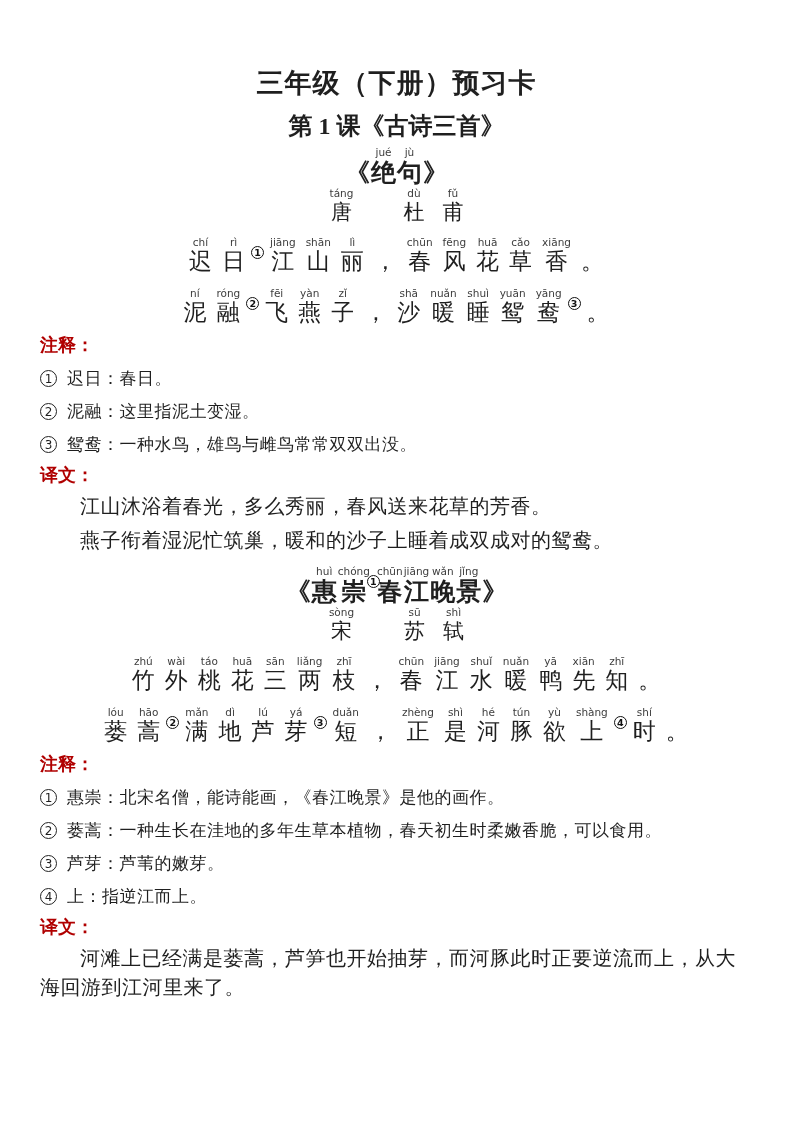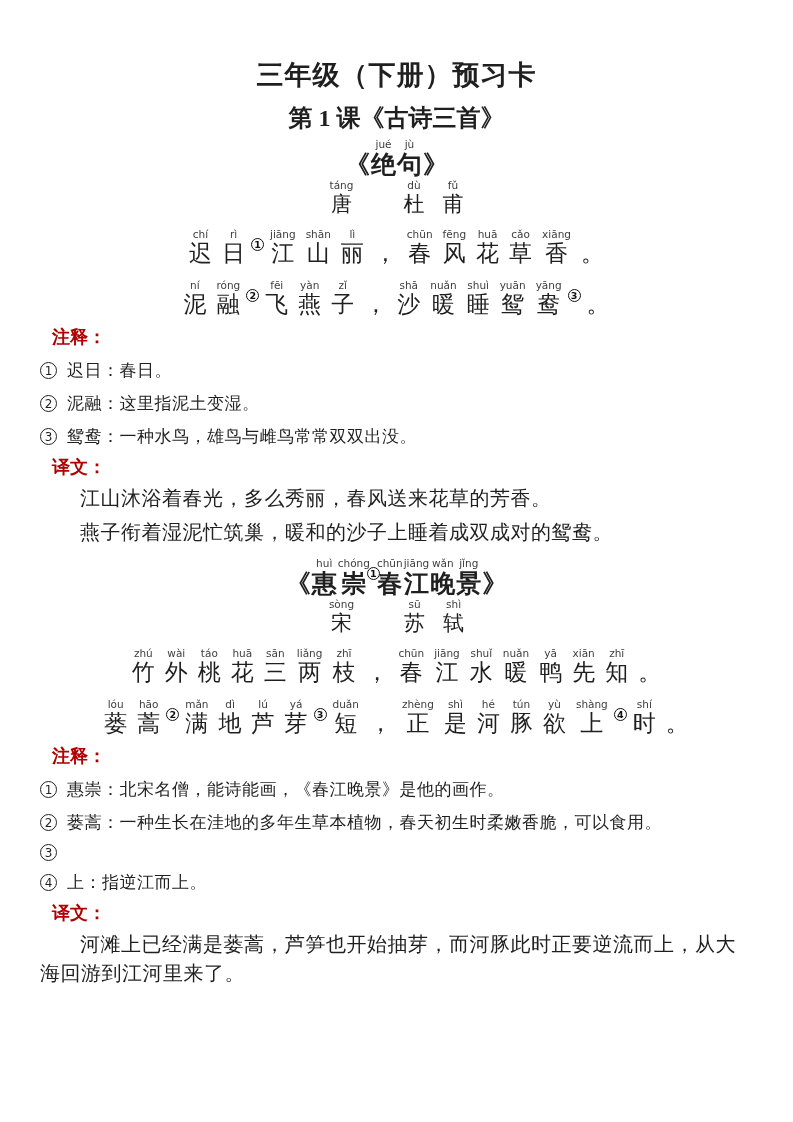--- a/index.html
+++ b/index.html
@@ -5,21 +5,21 @@
   * { box-sizing: border-box; }
   html, body { margin: 0; padding: 0; background: #ffffff; }
   .page {
     width: 793px; height: 1122px; position: relative; overflow: hidden;
     background: #ffffff;
     font-family: "Liberation Serif", "DejaVu Serif", serif;
     color: var(--text, #1f1f1f);
     padding: 60px 40px 0 40px;
   }
   .main-title {
-    margin: 0; text-align: center;
+    margin: 8px; text-align: center;
     font-size: 27px; line-height: 30px; font-weight: bold; letter-spacing: 1px;
   }
   .lesson-title {
     margin: 14px 0 0; text-align: center;
     font-size: 24px; line-height: 28px; font-weight: bold;
   }
   .token-line { display: flex; justify-content: center; align-items: flex-end; }
   .title-line  { gap: 1px;  margin-top: 6px; }
   .author-line { gap: 18px;  margin-top: 0; }
   .verse-line  { gap: 10px; margin-top: 12px; }
@@ -38,21 +38,21 @@
     border: 1.3px solid #111; border-radius: 50%;
     font-family: "DejaVu Sans", sans-serif;
     font-size: 9.5px; font-weight: bold; line-height: 12px; text-align: center;
     color: #111; background: #fff;
     margin: 0 -4px 16px -4px;
   }
   .title-line .marker { margin-bottom: 18px; }
   .sec-label {
     color: var(--label-red, #b00000);
     font-weight: bold; font-size: 18px; line-height: 23px;
-    margin: 8px 12px 0;
+    margin: 8px 0 0;
   }
   .note-item {
     display: flex; align-items: center; gap: 10px;
     margin-top: 10px; font-size: 17px; line-height: 23px; letter-spacing: 0.5px;
   }
   .note-num {
     flex: 0 0 auto; width: 17px; height: 17px;
     border: 1.2px solid #222; border-radius: 50%;
     font-family: "DejaVu Sans", sans-serif;
     font-size: 12px; line-height: 16px; text-align: center; letter-spacing: 0;
@@ -423,20 +423,21 @@
           <div class="note-item">
             <span class="note-num">1</span>
             <span class="note-text">惠崇：北宋名僧，能诗能画，《春江晚景》是他的画作。</span>
           </div>
           <div class="note-item">
             <span class="note-num">2</span>
             <span class="note-text">蒌蒿：一种生长在洼地的多年生草本植物，春天初生时柔嫩香脆，可以食用。</span>
           </div>
           <div class="note-item">
             <span class="note-num">3</span>
+            <span class="note-text">芦芽：芦苇的嫩芽。</span>
           </div>
           <div class="note-item">
             <span class="note-num">4</span>
             <span class="note-text">上：指逆江而上。</span>
           </div>
         </div>
         <div class="section-block">
           <div class="sec-label">译文：</div>
           <p class="trans-para">河滩上已经满是蒌蒿，芦笋也开始抽芽，而河豚此时正要逆流而上，从大海回游到江河里来了。</p>
         </div>

